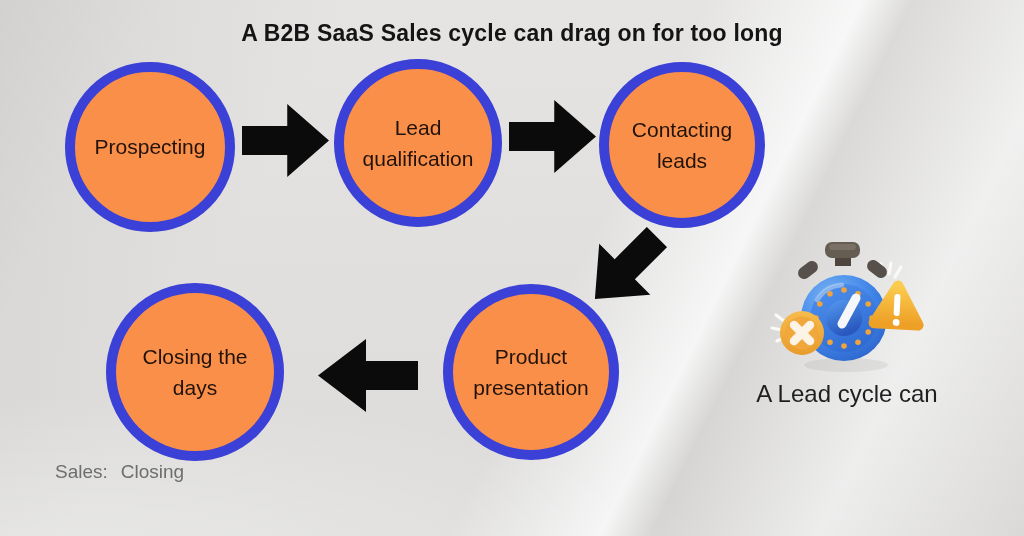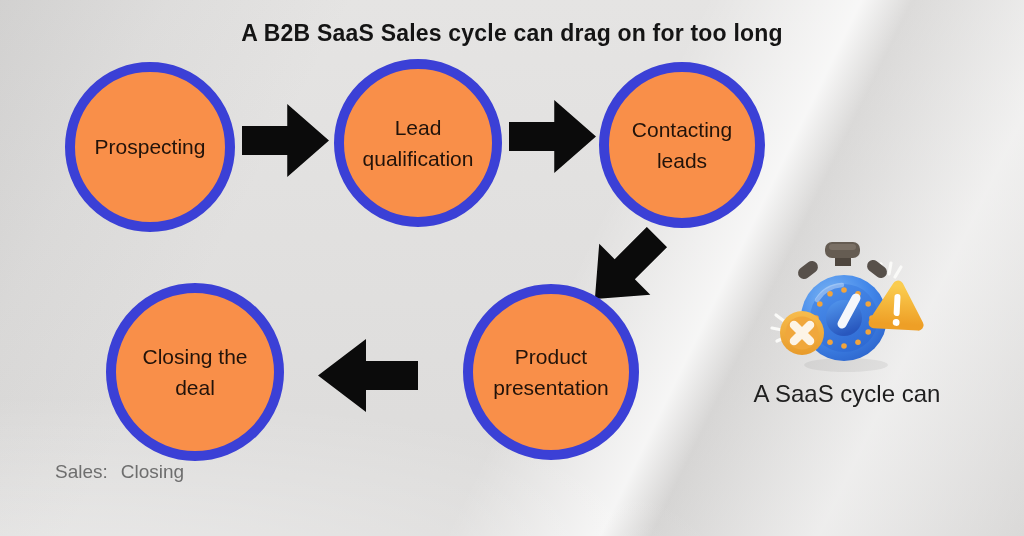--- a/index.html
+++ b/index.html
@@ -48,21 +48,21 @@
   .circle span {
     display: block;
     max-width: 140px;
     font-size: 21px;
     line-height: 1.5;
     color: var(--circle-text, #22130A);
   }
   .s1 { left: 65px;  top: 62px;  width: 170px; height: 170px; }
   .s2 { left: 334px; top: 59px;  width: 168px; height: 168px; }
   .s3 { left: 599px; top: 62px;  width: 166px; height: 166px; }
-  .s4 { left: 463px; top: 284px; width: 176px; height: 176px; }
+  .s4 { left: 443px; top: 284px; width: 176px; height: 176px; }
   .s5 { left: 106px; top: 283px; width: 178px; height: 178px; }
   .arrow {
     position: absolute;
     background: var(--arrow, #0B0B0B);
   }
   .arrow-right { clip-path: polygon(0 33%, 52% 33%, 52% 7%, 100% 50%, 52% 93%, 52% 67%, 0 67%); }
   .arrow-left  { clip-path: polygon(100% 33%, 48% 33%, 48% 7%, 0 50%, 48% 93%, 48% 67%, 100% 67%); }
   .a1 { left: 242px; top: 98px;  width: 87px;  height: 85px; }
   .a2 { left: 509px; top: 94px;  width: 87px;  height: 85px; }
   .a3 { left: 582px; top: 226px; width: 88px;  height: 84px; transform: rotate(135deg); }
@@ -113,21 +113,21 @@
     <span>Contacting leads</span>
   </div>
   <div class="arrow arrow-right a3"></div>
 
   <div class="circle s4">
     <span>Product presentation</span>
   </div>
   <div class="arrow arrow-left a4"></div>
 
   <div class="circle s5">
-    <span>Closing the deal</span>
+    <span>Closing the days</span>
   </div>
 
   <div class="callout">
     <svg width="170" height="140" viewBox="0 0 170 140" aria-hidden="true">
       <defs>
         <radialGradient id="gBody" cx="35%" cy="28%" r="85%">
           <stop offset="0%" stop-color="#7CB6F4"></stop>
           <stop offset="55%" stop-color="#4186E9"></stop>
           <stop offset="100%" stop-color="#2A60C8"></stop>
         </radialGradient>
@@ -201,20 +201,20 @@
         <path d="M-8 -8 L8 8 M8 -8 L-8 8" stroke="#FDF4E6" stroke-width="8.5" stroke-linecap="round"></path>
       </g>
 
       <g transform="translate(135,68) rotate(3)">
         <path d="M0 -20 L22 18 L-22 18 Z" fill="url(#gTri)" stroke="url(#gTri)" stroke-width="11" stroke-linejoin="round"></path>
         <line x1="0" y1="-9" x2="0" y2="7" stroke="#FFFFFF" stroke-width="6" stroke-linecap="round"></line>
         <circle cx="0" cy="16.5" r="3.4" fill="#FFFFFF"></circle>
       </g>
     </svg>
     <div class="callout-text">
-      <span>A SaaS cycle can</span>
+      <span>A Lead cycle can</span>
     </div>
   </div>
 
   <div class="source">
     <span class="src-label">Sales:</span><span class="src-value">Closing</span>
   </div>
 </div>
 
 </body></html>

